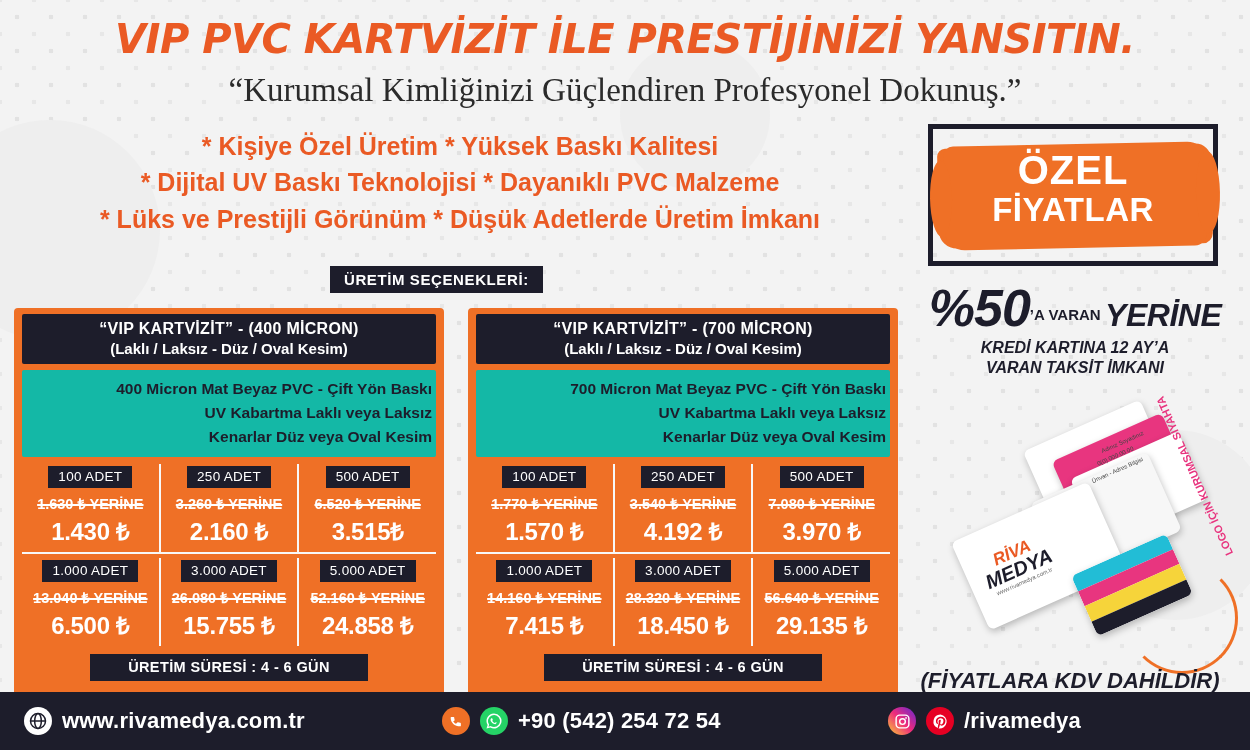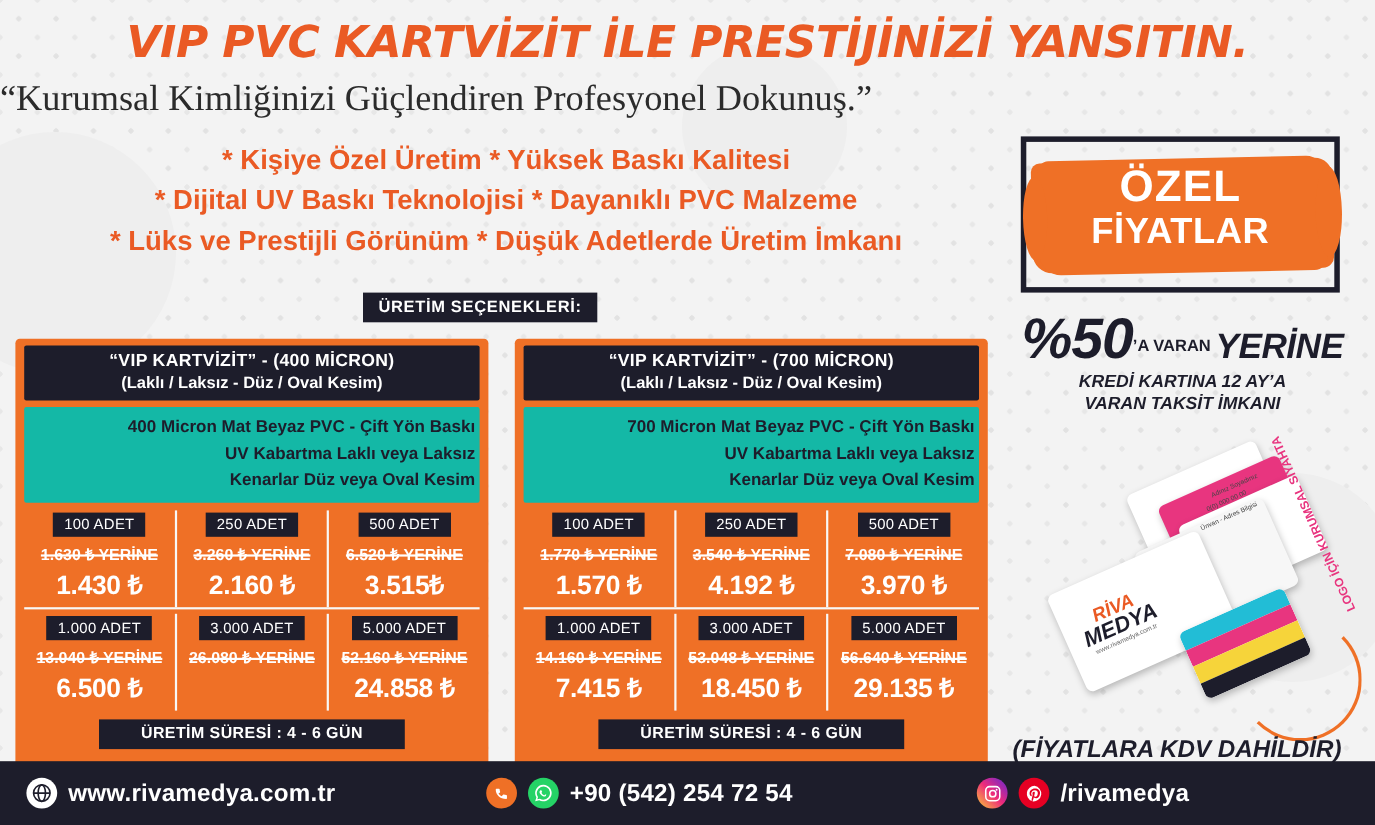--- a/index.html
+++ b/index.html
@@ -35,20 +35,21 @@
     font-weight: bold;
     font-style: italic;
     font-size: 40px;
     letter-spacing: -0.5px;
     color: #ea5a24;
     text-transform: uppercase;
     font-family: "DejaVu Sans", sans-serif;
   }
   .subhead {
     position: absolute; left: 0; top: 72px; width: 1250px;
+    text-align: center;
     font-size: 33px;
     color: #2b2b2b;
     font-family: "Liberation Serif", serif;
     font-weight: normal;
   }
   .features {
     position: absolute; left: 0; top: 128px; width: 920px;
     text-align: center;
     color: #ea5a24;
     font-size: 25px;
@@ -380,20 +381,21 @@
       <div class="rowgap divider-row"></div>
       <div class="grow">
         <div class="gcell">
           <div class="qty">1.000 ADET</div>
           <div class="old">13.040 ₺ YERİNE</div>
           <div class="new">6.500 ₺</div>
         </div>
         <div class="gcell">
           <div class="qty">3.000 ADET</div>
           <div class="old">26.080 ₺ YERİNE</div>
+          <div class="new">15.755 ₺</div>
         </div>
         <div class="gcell">
           <div class="qty">5.000 ADET</div>
           <div class="old">52.160 ₺ YERİNE</div>
           <div class="new">24.858 ₺</div>
         </div>
       </div>
     </div>
     <div class="card-foot">ÜRETİM SÜRESİ : 4 - 6 GÜN</div>
   </div>
@@ -428,21 +430,21 @@
       </div>
       <div class="rowgap divider-row"></div>
       <div class="grow">
         <div class="gcell">
           <div class="qty">1.000 ADET</div>
           <div class="old">14.160 ₺ YERİNE</div>
           <div class="new">7.415 ₺</div>
         </div>
         <div class="gcell">
           <div class="qty">3.000 ADET</div>
-          <div class="old">53.048 ₺ YERİNE</div>
+          <div class="old">28.320 ₺ YERİNE</div>
           <div class="new">18.450 ₺</div>
         </div>
         <div class="gcell">
           <div class="qty">5.000 ADET</div>
           <div class="old">56.640 ₺ YERİNE</div>
           <div class="new">29.135 ₺</div>
         </div>
       </div>
     </div>
     <div class="card-foot">ÜRETİM SÜRESİ : 4 - 6 GÜN</div>

